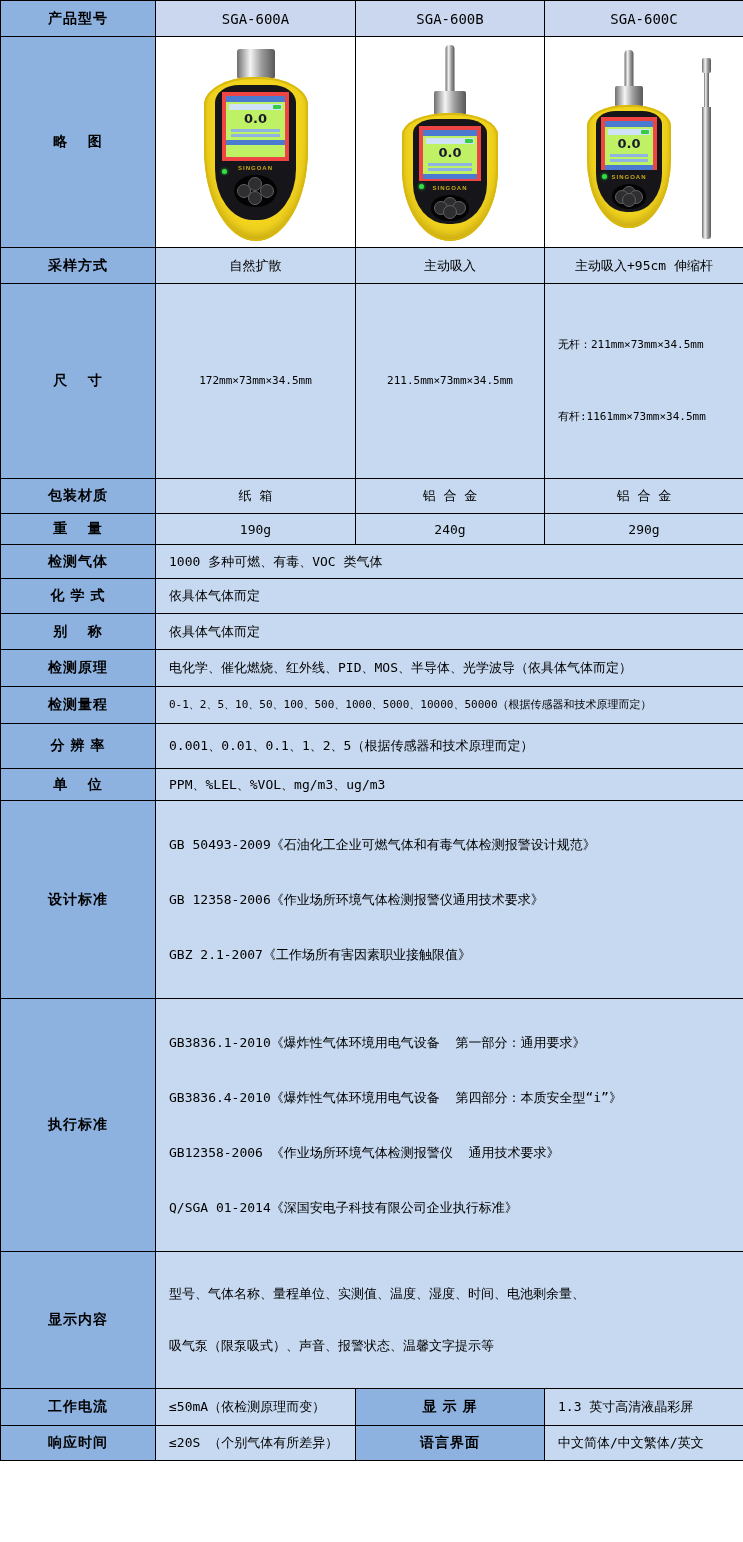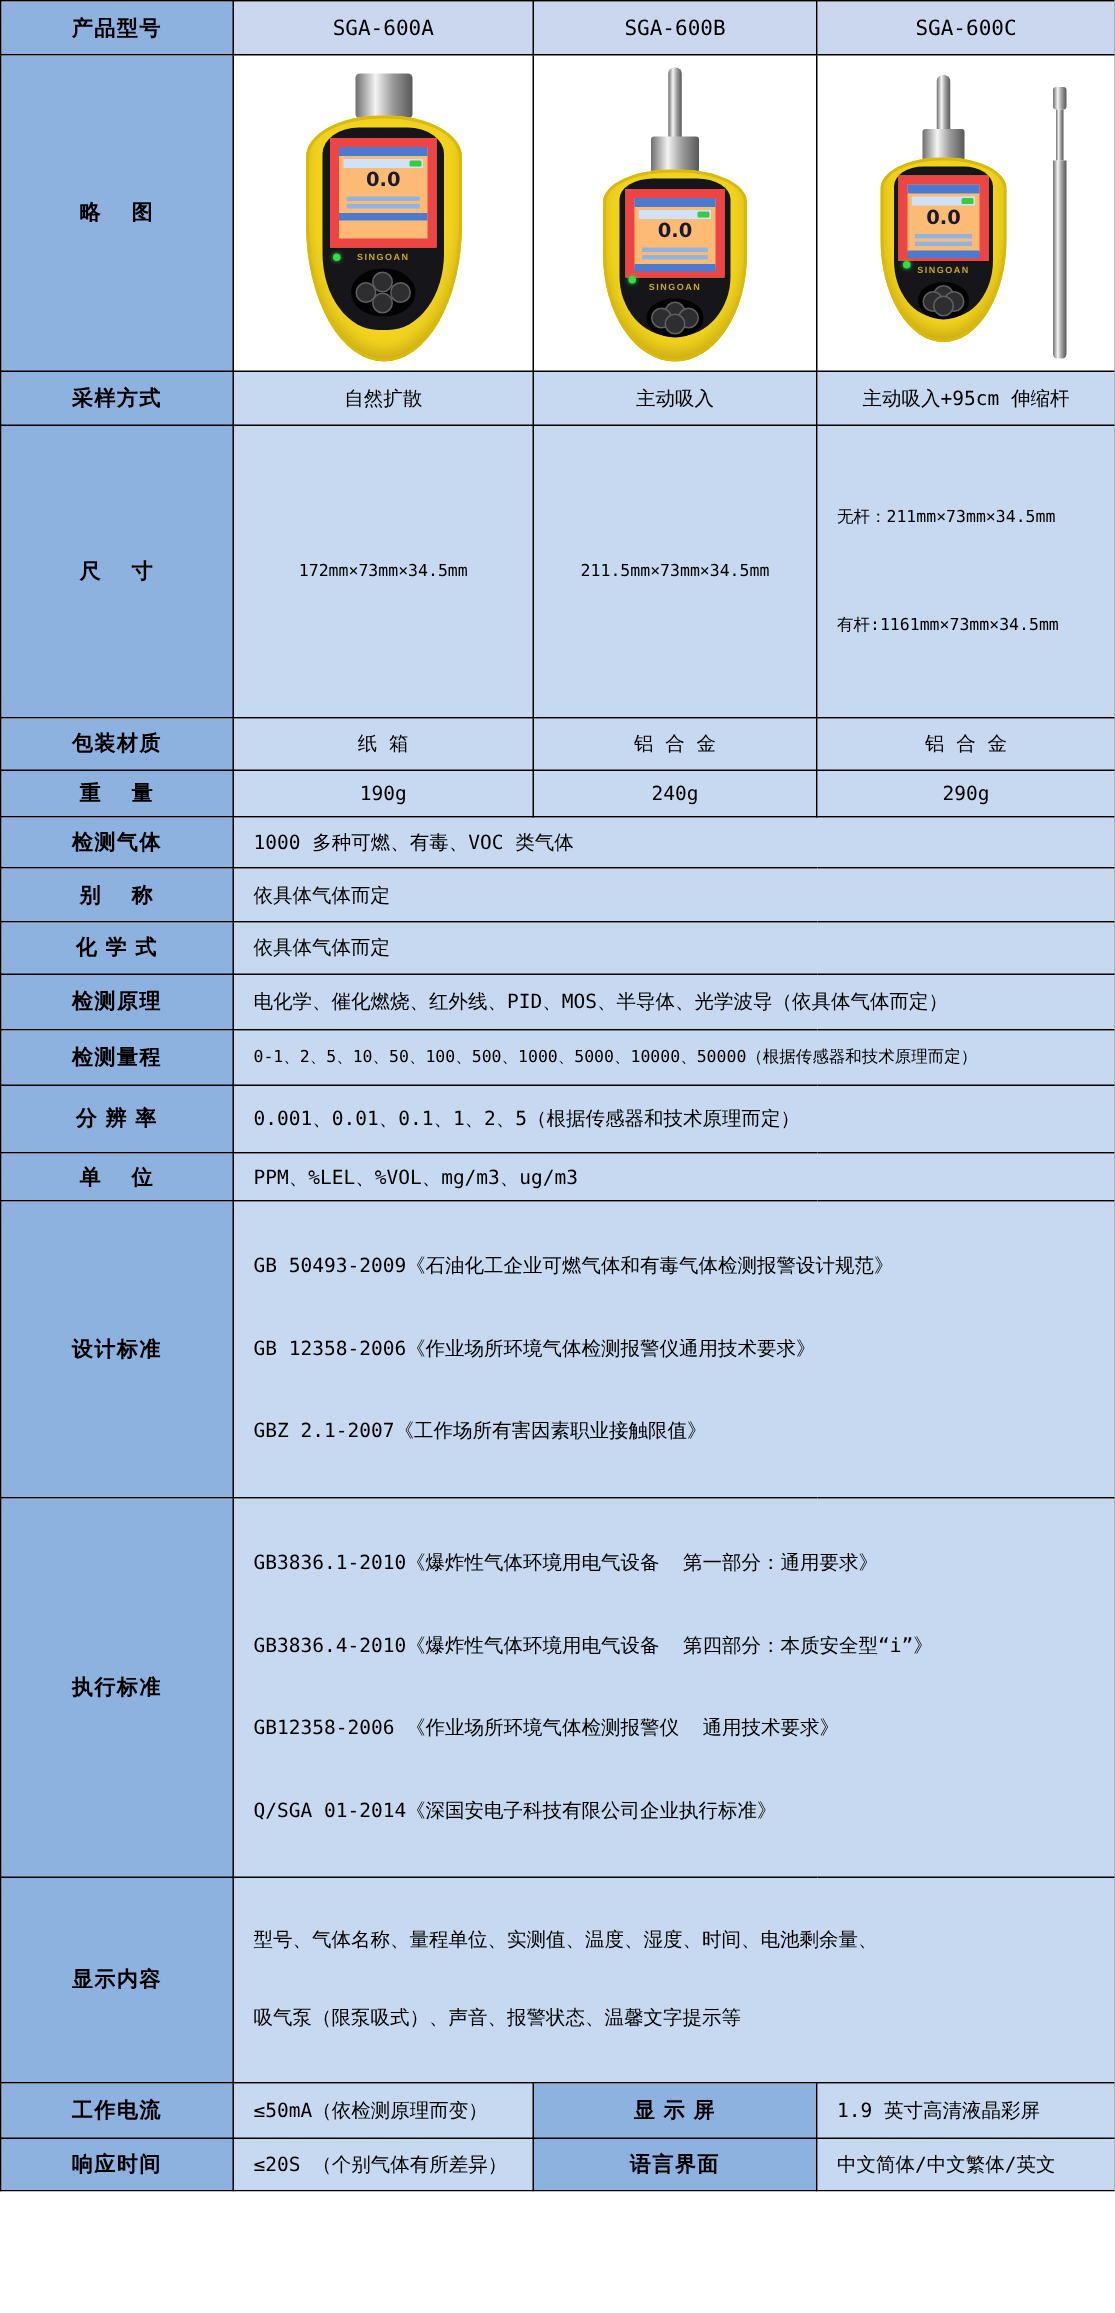--- a/index.html
+++ b/index.html
@@ -31,21 +31,21 @@
   .devC .tube{height:38px;}
   .devC .collar{top:36px;width:28px;height:21px;}
   .dbody{position:absolute;left:0;right:0;bottom:0;background:#f2d41e;
          border-radius:48% 48% 50% 50% / 17% 17% 56% 56%;
          box-shadow:inset 0 0 0 2px #d9b90e, inset 0 -6px 10px rgba(120,90,0,.35);}
   .devA .dbody{top:32px;}
   .devB .dbody{top:68px;}
   .devC .dbody{top:55px;}
   .panel{position:absolute;left:11%;right:11%;top:5%;bottom:13%;background:#16161a;
          border-radius:30% 30% 46% 46% / 13% 13% 38% 38%;}
-  .screen{position:relative;width:72%;margin:9% auto 0;height:45%;background:#fdba74;border:6px solid #ef4444;}
+  .screen{position:relative;width:72%;margin:9% auto 0;height:45%;background:#bef264;border:4px solid #ef4444;}
   .scr-title{height:6px;background:#4a7bd0;}
   .scr-icons{height:6px;margin:2px 3px 0;position:relative;background:#cfe2f8;}
   .batt{position:absolute;right:1px;top:1px;width:8px;height:4px;background:#33cc44;border-radius:1px;}
   .scr-val{text-align:center;font-weight:bold;color:#1a1a2e;font-size:13px;line-height:17px;font-family:"DejaVu Sans", sans-serif;}
   .scr-row{height:3px;background:#8fb4e4;margin:2px 5px;}
   .scr-foot{height:5px;background:#4a7bd0;margin-top:3px;}
   .led{position:absolute;left:9%;top:62%;width:5px;height:5px;border-radius:50%;background:#33dd44;box-shadow:0 0 3px #33dd44;}
   .brand{margin-top:4px;text-align:center;font-size:6px;letter-spacing:1px;color:#c8a818;font-weight:bold;}
   .pad{position:relative;width:52%;height:24%;margin:4px auto 0;background:#030303;border-radius:50%;}
   .k{position:absolute;width:12px;height:12px;border-radius:50%;background:#2e2e30;border:1px solid #606064;}
@@ -204,26 +204,26 @@
     <td class="lab">重    量</td>
     <td class="val c">190g</td>
     <td class="val c">240g</td>
     <td class="val c">290g</td>
   </tr>
 
   <tr style="height:34px">
     <td class="lab">检测气体</td>
     <td class="val l" colspan="3">1000 多种可燃、有毒、VOC 类气体</td>
   </tr>
+  <tr style="height:35px">
+    <td class="lab">化 学 式</td>
+    <td class="val l" colspan="3">依具体气体而定</td>
+  </tr>
   <tr style="height:36px">
     <td class="lab">别    称</td>
-    <td class="val l" colspan="3">依具体气体而定</td>
-  </tr>
-  <tr style="height:35px">
-    <td class="lab">化 学 式</td>
     <td class="val l" colspan="3">依具体气体而定</td>
   </tr>
   <tr style="height:37px">
     <td class="lab">检测原理</td>
     <td class="val l" colspan="3">电化学、催化燃烧、红外线、PID、MOS、半导体、光学波导（依具体气体而定）</td>
   </tr>
   <tr style="height:37px">
     <td class="lab">检测量程</td>
     <td class="val l small" colspan="3">0-1、2、5、10、50、100、500、1000、5000、10000、50000（根据传感器和技术原理而定）</td>
   </tr>
@@ -260,21 +260,21 @@
     <td class="val l" colspan="3">
       <div class="ln" style="line-height:22px">型号、气体名称、量程单位、实测值、温度、湿度、时间、电池剩余量、</div>
       <div class="ln" style="line-height:22px">吸气泵（限泵吸式）、声音、报警状态、温馨文字提示等</div>
     </td>
   </tr>
 
   <tr style="height:37px">
     <td class="lab">工作电流</td>
     <td class="val l">≤50mA（依检测原理而变）</td>
     <td class="lab">显 示 屏</td>
-    <td class="val l">1.9 英寸高清液晶彩屏</td>
+    <td class="val l">1.3 英寸高清液晶彩屏</td>
   </tr>
   <tr style="height:35px">
     <td class="lab">响应时间</td>
     <td class="val l">≤20S （个别气体有所差异）</td>
     <td class="lab">语言界面</td>
     <td class="val l">中文简体/中文繁体/英文</td>
   </tr>
 
 </tbody>
   </table>

